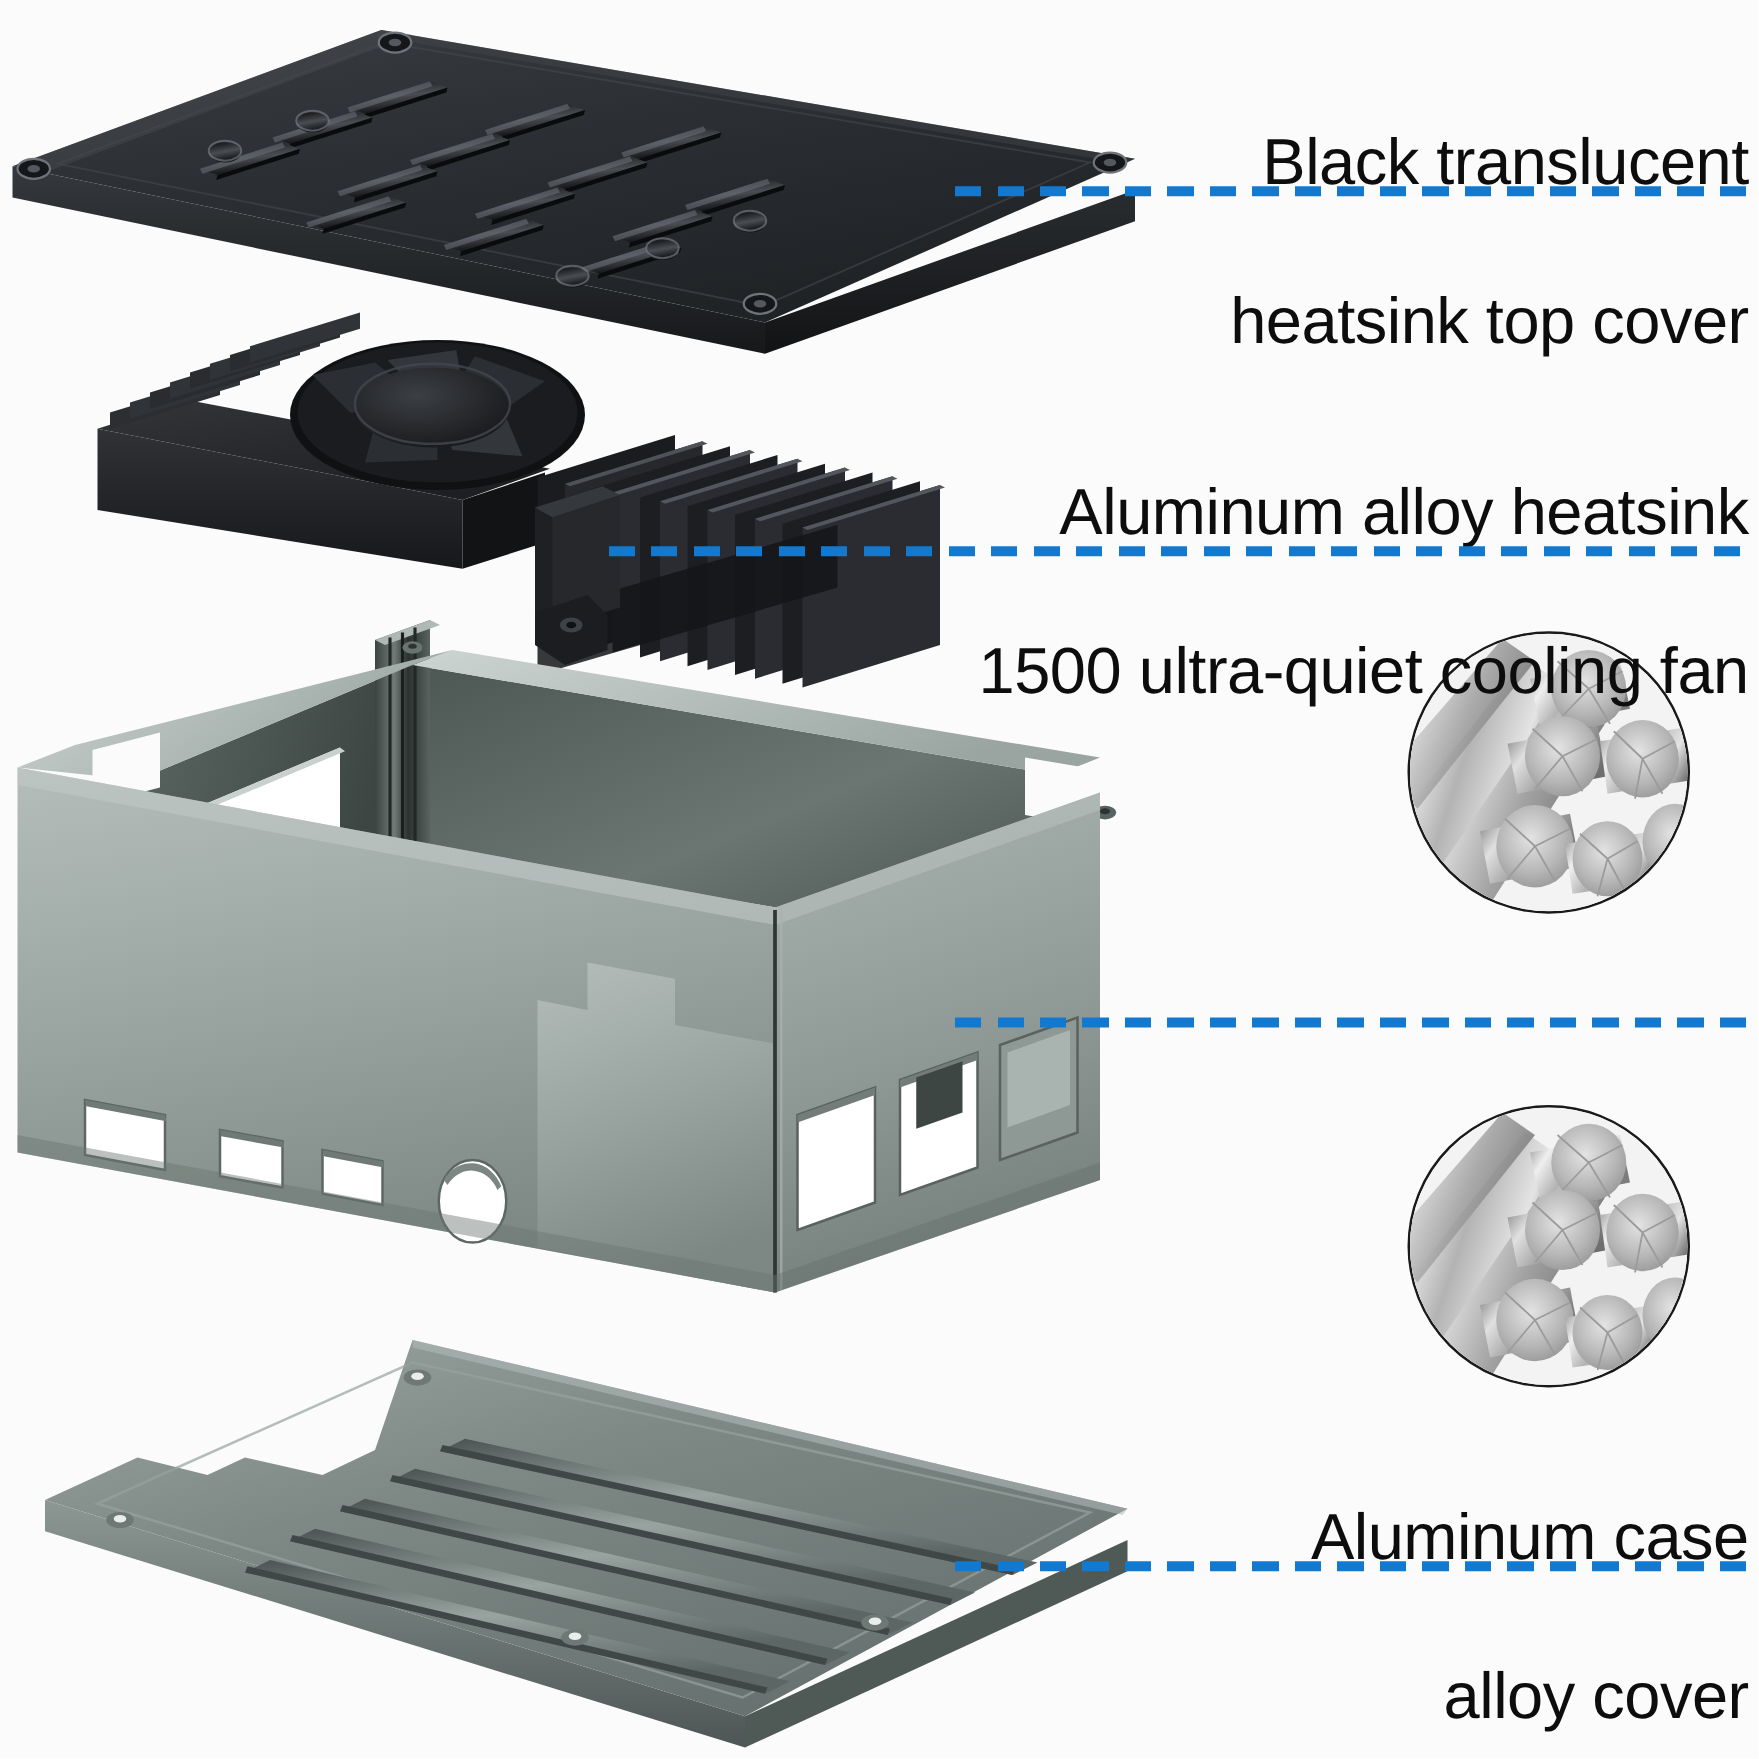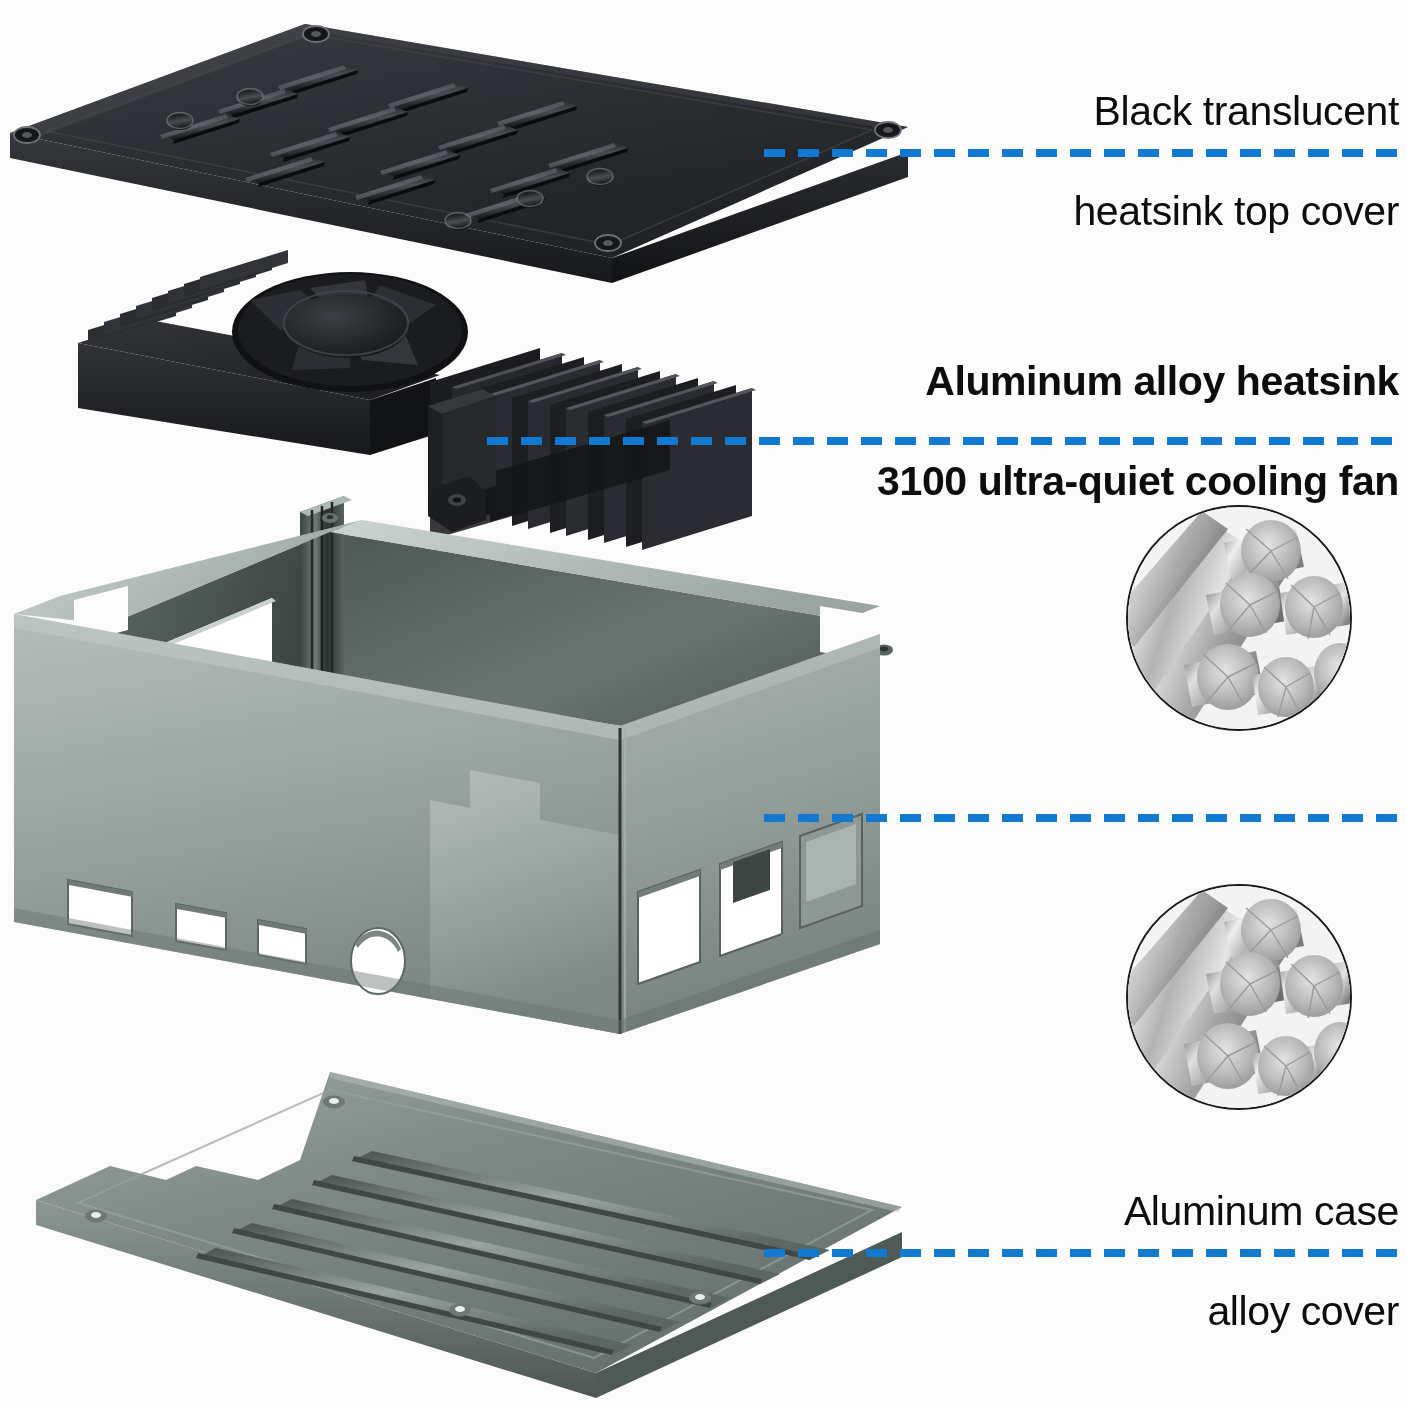--- a/index.html
+++ b/index.html
@@ -14,21 +14,21 @@
     background: #fbfbfb;
     overflow: hidden;
     font-family: "Liberation Sans", sans-serif;
   }
 
   
   .callout {
     position: absolute;
     text-align: right;
     color: #0d0d0d;
-    font-size: 41px;
+    font-size: 52px;
     line-height: 1.22;
     font-weight: 400;
     letter-spacing: -0.4px;
     white-space: pre-line;
   }
   .callout .line { display: block; }
 
   
   .leader {
     position: absolute;
@@ -537,23 +537,23 @@
       <ellipse cx="212" cy="166" rx="26" ry="30" fill="url(#capG)"></ellipse>
     </svg>
   </div>
 
   <div class="callout" style="right:8px; top:36px; width:560px;">
     <span class="line">Black translucent</span>
     <span class="line">heatsink top cover</span>
   </div>
   <div class="leader" style="left:764px; top:149px; width:638px;"></div>
 
-  <div class="callout" style="right:8px; top:306px; width:640px;font-weight:bold;">
+  <div class="callout" style="right:8px; top:316px; width:640px;">
     <span class="line">Aluminum alloy heatsink</span>
-    <span class="line">3100 ultra-quiet cooling fan</span>
+    <span class="line">1500 ultra-quiet cooling fan</span>
   </div>
   <div class="leader" style="left:487px; top:437px; width:915px;"></div>
 
   <div class="leader" style="left:764px; top:814px; width:638px;"></div>
 
   <div class="callout" style="right:8px; top:1136px; width:560px;">
     <span class="line">Aluminum case</span>
     <span class="line">alloy cover</span>
   </div>
   <div class="leader" style="left:764px; top:1249px; width:638px;"></div>

